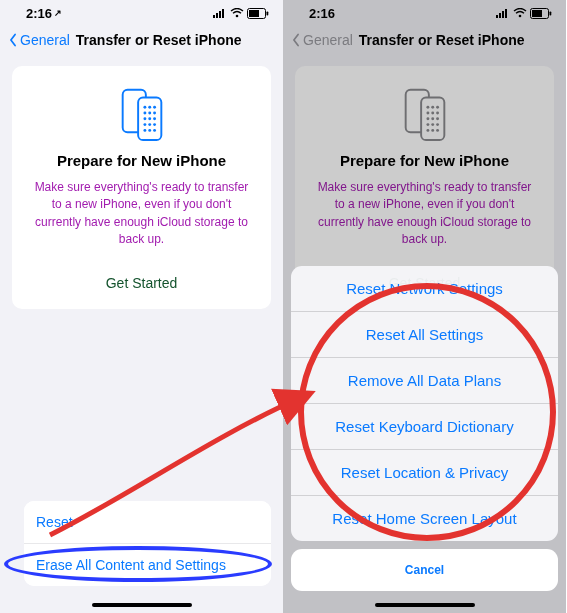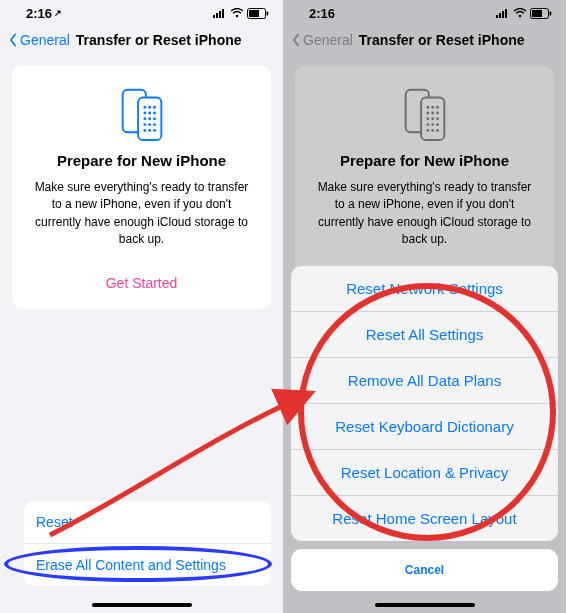--- a/index.html
+++ b/index.html
@@ -56,27 +56,27 @@
     display:flex; justify-content:center; margin-bottom:10px;
   }
   .phones-svg { width:58px; height:58px; }
   .card h2 {
     font-size: 15px;
     font-weight: 700;
     margin-bottom: 10px;
   }
   .card p {
     font-size: 12px;
-    color: #000000;
+    color: #a21caf;
     line-height: 1.45;
     margin-bottom: 16px;
     padding: 0 4px;
   }
   .get-started {
-    color:#ec4899;
+    color:#14532d;
     font-size:14px;
     padding: 10px 0 4px;
     border:none;
     background:none;
     width:100%;
   }
   .list {
     position:absolute;
     left:24px; right:12px;
     bottom:27px;

